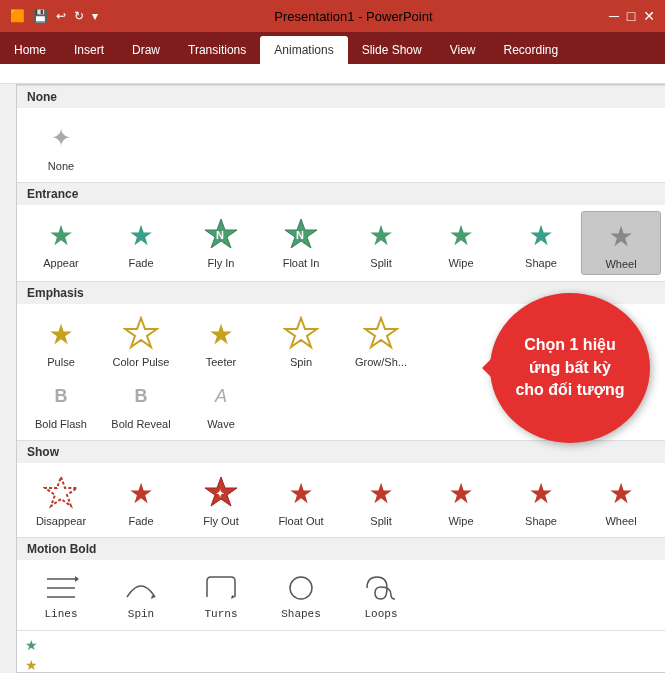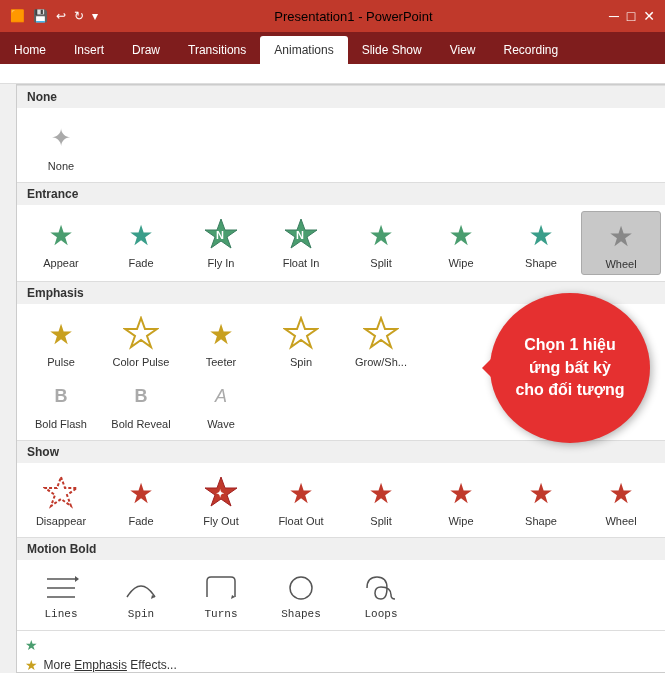--- a/index.html
+++ b/index.html
@@ -448,21 +448,20 @@
     </div>
 
   </div>
 
   <div style="border-top: 1px solid #ddd; padding-top: 4px;">
     <div class="more-effects">
       <span class="more-effects-star" style="color:#4a9d6f;">★</span>
     </div>
     <div class="more-effects">
       <span class="more-effects-star" style="color:#c8a020;">★</span>
-      <span>More <span class="underline-link">Emphasis</span> Effects...</span>
     </div>
 
   </div>
 
   <div class="tooltip-balloon">
     <span>Chọn 1 hiệu<br>ứng bất kỳ<br>cho đối tượng</span>
   </div>
 
 </div>
 

